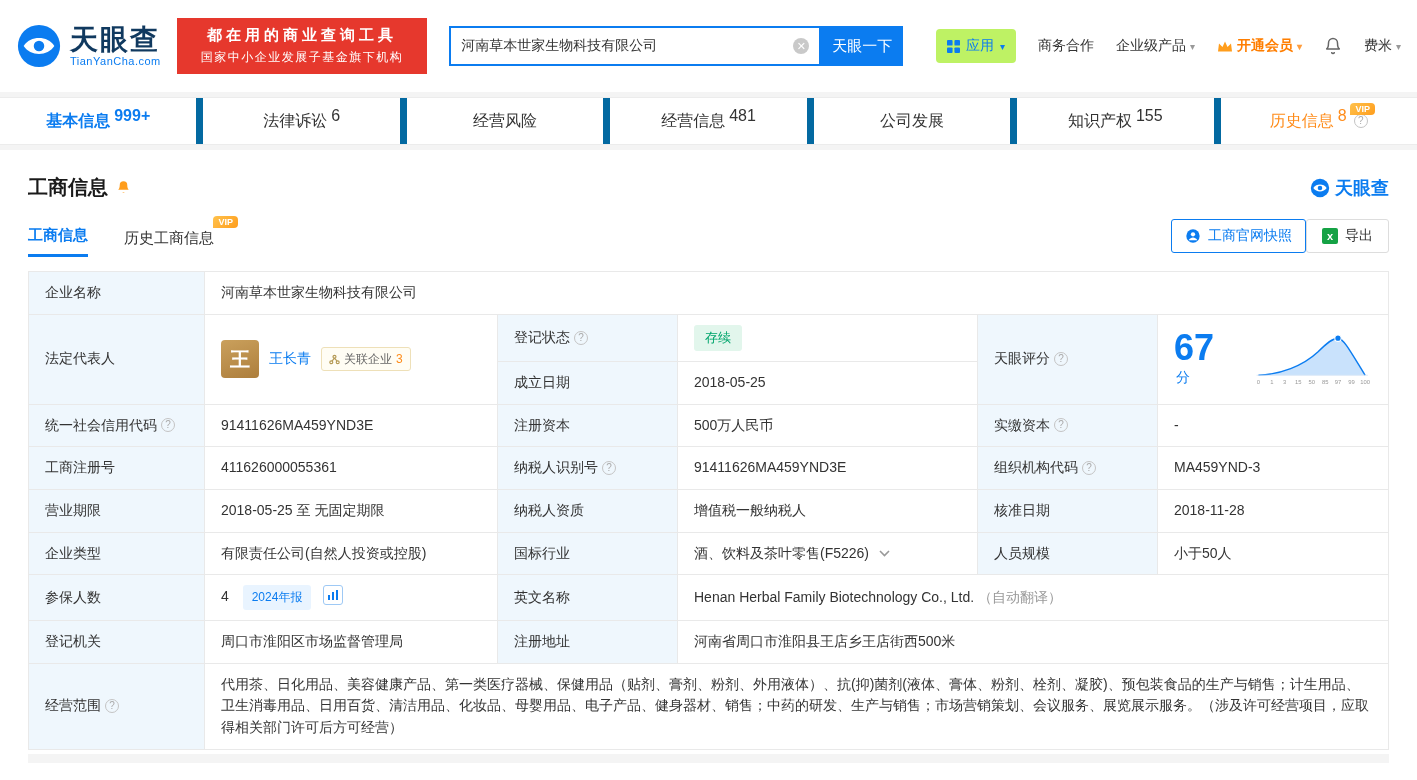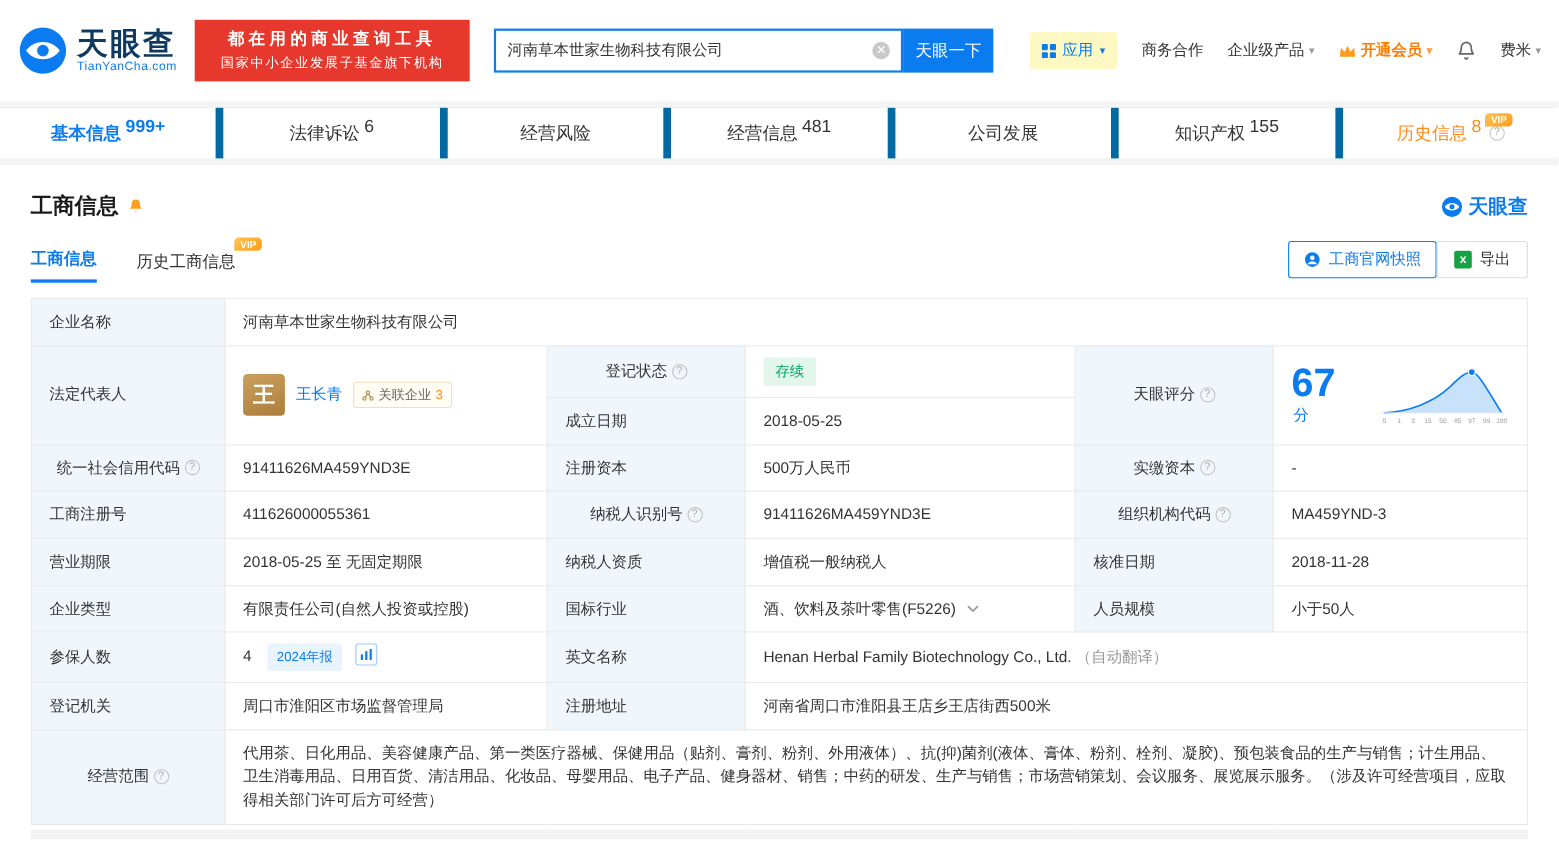--- a/index.html
+++ b/index.html
@@ -20,21 +20,21 @@
   .search-tab { padding:4px 14px; font-size:13px; color:#333; cursor:pointer; }
   .search-tab.active { background:#0b7cf0; color:#fff; font-weight:bold; }
   .search-row { display:flex; }
   .search-box { display:flex; align-items:center; width:372px; height:40px; border:2px solid #0b7cf0; background:#fff; }
   .search-input { flex:1; border:none; outline:none; padding:0 10px; font-size:14px; color:#333; font-family:inherit; }
   .clear-icon { width:16px; height:16px; border-radius:50%; background:#c9c9c9; color:#fff; font-size:11px;
     line-height:16px; text-align:center; margin-right:10px; cursor:pointer; flex:none; }
   .search-btn { width:82px; height:40px; background:#0b7cf0; color:#fff; border:none; font-size:15px;
     cursor:pointer; font-family:inherit; }
   .header-right { margin-left:auto; display:flex; align-items:center; gap:22px; font-size:14px; white-space:nowrap; }
-  .apps-chip { display:flex; align-items:center; gap:6px; background:#fef9c3; color:#0b7cf0;
+  .apps-chip { display:flex; align-items:center; gap:6px; background:#bef264; color:#0b7cf0;
     padding:8px 11px; border-radius:4px; cursor:pointer; }
   .hr-item { display:flex; align-items:center; gap:4px; cursor:pointer; color:#333; }
   .hr-item.vip { color:#ff7e00; font-weight:bold; }
   .caret { font-size:10px; color:#999; }
   .apps-chip .caret { color:#0b7cf0; }
   .vip .caret { color:#ff9d3d; }
   .bell-btn { cursor:pointer; display:flex; align-items:center; }
 
   
   .gray-gap { height:5px; background:#f4f4f4; }
@@ -68,21 +68,21 @@
     background:#fff; padding:7px 13px; border-radius:3px; font-size:14px; cursor:pointer; font-family:inherit; }
   .btn-export { display:flex; align-items:center; gap:7px; border:1px solid #ddd; color:#333;
     background:#fff; padding:7px 15px; border-radius:3px; font-size:14px; cursor:pointer; font-family:inherit; }
   .excel-icon { width:16px; height:16px; background:#15a245; color:#fff; font-weight:bold; font-size:11px;
     line-height:16px; text-align:center; border-radius:2px; display:inline-block; }
 
   
   .info-table { width:100%; border-collapse:collapse; table-layout:fixed; margin-top:14px; font-size:14px; }
   .info-table td { border:1px solid #e9e9e9; padding:10px 16px; vertical-align:middle; line-height:1.55; color:#333; }
   .info-table td.lbl { background:#eff7fd; }
-  .lbl-inner { display:flex; align-items:center;justify-content:center; }
+  .lbl-inner { display:flex; align-items:center; }
 
   .avatar { width:38px; height:38px; border-radius:4px; background:linear-gradient(160deg,#caa05c,#ad7e3c);
     color:#fff; font-size:20px; font-weight:bold; display:inline-flex; align-items:center; justify-content:center;
     flex:none; }
   .rep-cell { display:flex; align-items:center; gap:10px; }
   .link { color:#0b7cf0; cursor:pointer; }
   .related-badge { display:inline-flex; align-items:center; gap:4px; border:1px solid #eee0b8; background:#fffdf4;
     border-radius:3px; padding:2px 7px; font-size:12px; color:#666; cursor:pointer; }
   .related-badge .cnt { color:#ff8c1a; }
 

